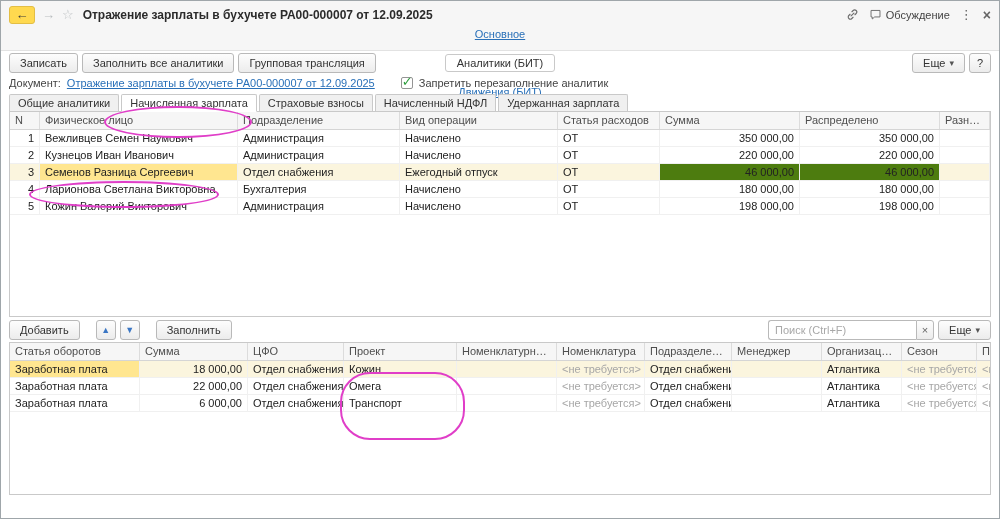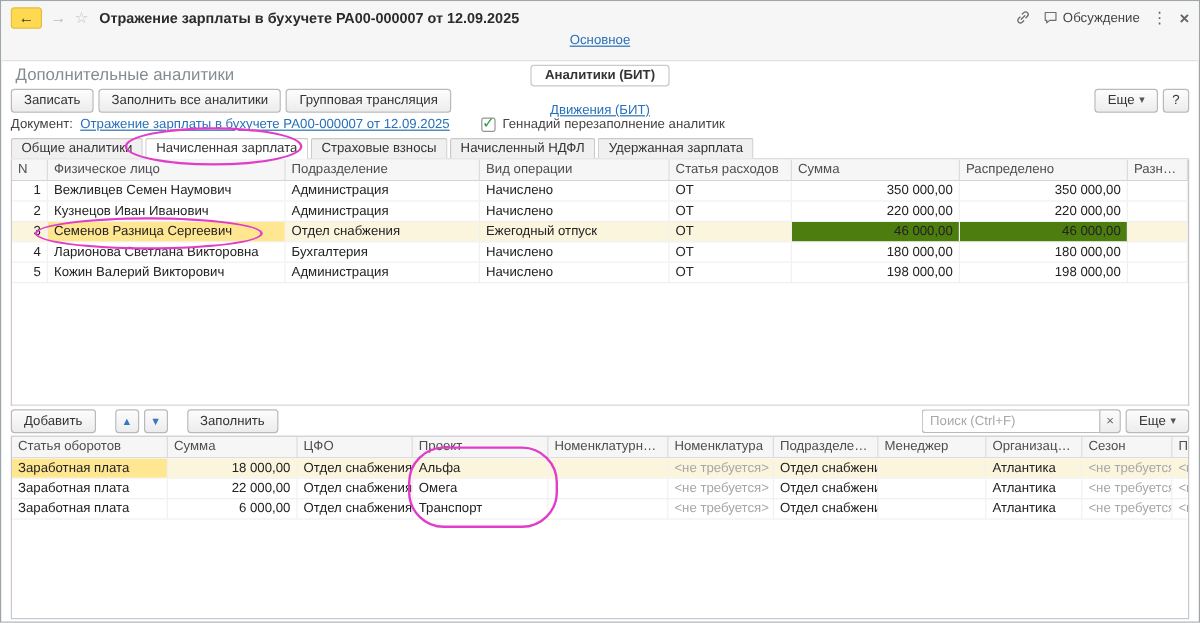--- a/index.html
+++ b/index.html
@@ -13,21 +13,21 @@
   .win-title{font-size:12px;font-weight:bold;color:#2B2B2B;margin-left:2px;white-space:nowrap;}
   .tb-right{margin-left:auto;display:flex;align-items:center;gap:10px;}
   .tb-icon{display:inline-flex;align-items:center;color:#6E6E6E;}
   .discuss{display:inline-flex;align-items:center;gap:4px;font-size:11px;color:#444;}
   .kebab{font-size:13px;color:#666;}
   .close-x{font-size:14px;color:#666;font-weight:bold;}
 
   
   .navrow{height:23px;background:#F6F6F6;border-bottom:1px solid #E2E2E2;display:flex;align-items:center;gap:14px;padding:0 12px;box-sizing:border-box;flex-direction:column;}
   .nav-link{font-size:11px;color:var(--link-blue,#2970B8);text-decoration:underline;cursor:pointer;}
-  .nav-pill{font-size:11px;color:#333;background:#FFFFFF;border:1px solid #C9C9C9;border-radius:3px;padding:2px 11px;font-weight:bold;}
+  .nav-pill{font-size:11px;color:#333;background:#FFFFFF;border:1px solid #C9C9C9;border-radius:3px;padding:2px 11px;}
 
   
   .heading{height:18px;padding:3px 12px 0;font-size:14px;color:#848C90;}
   .toolbar{height:23px;padding:0 8px;display:flex;align-items:center;gap:4px;box-sizing:content-box;}
   .btn{display:inline-flex;align-items:center;gap:4px;font-size:11px;color:#333;background:linear-gradient(#FDFDFD,#ECECEC);border:1px solid #B9B9B9;border-radius:3px;padding:0 10px;height:20px;box-sizing:border-box;white-space:nowrap;cursor:default;}
   .btn.primary{background:linear-gradient(#FFE187,var(--accent-yellow,#FFD94F));border-color:#D9B23C;}
   .btn .caret{font-size:9px;color:#555;}
   .btn.square{width:22px;padding:0;justify-content:center;}
   .btn.icon-move{width:20px;padding:0;justify-content:center;color:#3A76C4;font-size:9px;}
   .spacer{flex:1;}
@@ -111,21 +111,20 @@
       <span class="close-x">×</span>
     </span>
   </div>
 
   <div class="navrow">
     <span class="nav-link">Основное</span>
     <span class="nav-pill">Аналитики (БИТ)</span>
     <span class="nav-link">Движения (БИТ)</span>
   </div>
 
-  <div class="heading">Дополнительные аналитики</div>
 
   <div class="toolbar">
     <span class="btn">
         <span>Записать</span>
       </span>
     <span class="btn">
         <span>Заполнить все аналитики</span>
       </span>
     <span class="btn">
         <span>Групповая трансляция</span>
@@ -140,21 +139,21 @@
       </span>
   </div>
 
   <div class="docline">
     <span>Документ:</span>
     <span class="doc-link">Отражение зарплаты в бухучете РА00-000007 от 12.09.2025</span>
     <span style="width:14px"></span>
     <span class="cb checked">
         <span class="cb-mark">✓</span>
       </span>
-    <span>Геннадий перезаполнение аналитик</span>
+    <span>Запретить перезаполнение аналитик</span>
   </div>
 
   <div class="tabs">
     <span class="tab">Общие аналитики</span>
     <span class="tab active">Начисленная зарплата</span>
     <span class="tab">Страховые взносы</span>
     <span class="tab">Начисленный НДФЛ</span>
     <span class="tab">Удержанная зарплата</span>
   </div>
 
@@ -263,21 +262,21 @@
       <div class="th lc7">Менеджер</div>
       <div class="th lc8">Организация (ана…</div>
       <div class="th lc9">Сезон</div>
       <div class="th lc10">Получат…</div>
     </div>
     <div class="tbody" id="analytics-body">
         <div class="trow current-row">
     <div class="td lc0 current-cell">Заработная плата</div>
     <div class="td num lc1">18 000,00</div>
     <div class="td lc2">Отдел снабжения</div>
-    <div class="td lc3">Альфа</div>
+    <div class="td lc3">Кожин</div>
     <div class="td lc4"></div>
     <div class="td lc5 muted">&lt;не требуется&gt;</div>
     <div class="td lc6">Отдел снабжения</div>
     <div class="td lc7"></div>
     <div class="td lc8">Атлантика</div>
     <div class="td lc9 muted">&lt;не требуется&gt;</div>
     <div class="td lc10 muted">&lt;не требуется&gt;</div>
   </div>
         <div class="trow">
     <div class="td lc0">Заработная плата</div>

